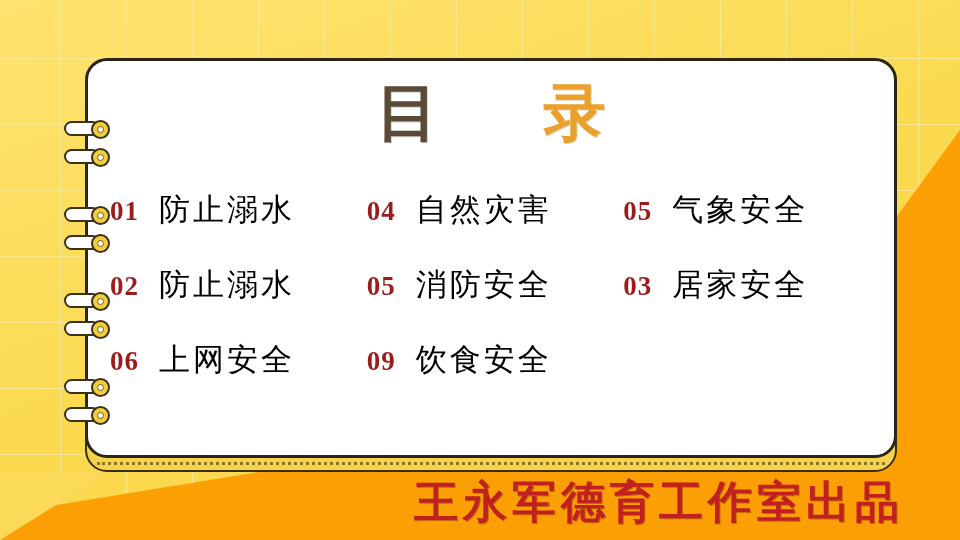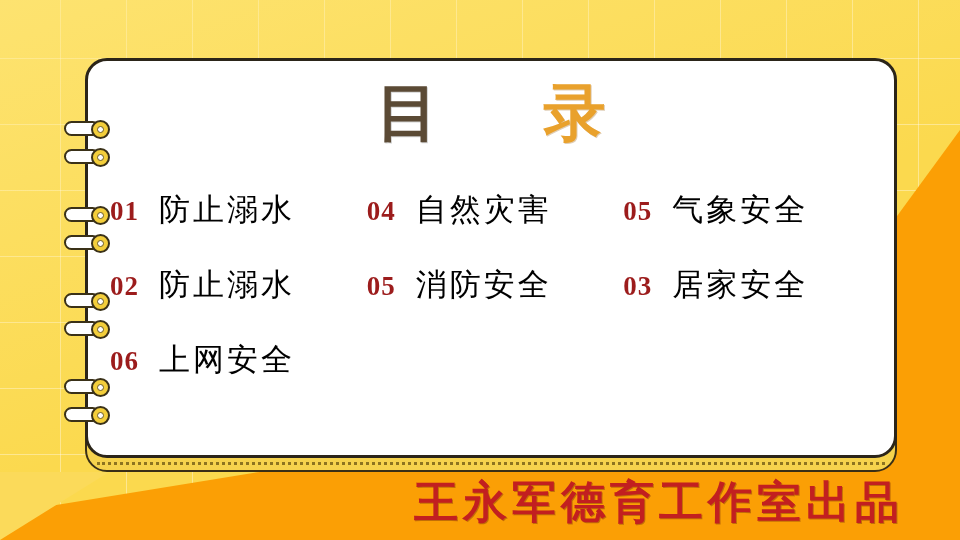--- a/index.html
+++ b/index.html
@@ -302,17 +302,21 @@
       <span class="toc-label">消防安全</span>
     </div>
     <div class="toc-item">
       <span class="toc-num">03</span>
       <span class="toc-label">居家安全</span>
     </div>
     <div class="toc-item">
       <span class="toc-num">06</span>
       <span class="toc-label">上网安全</span>
     </div>
+    <div class="toc-item">
+      <span class="toc-num">09</span>
+      <span class="toc-label">饮食安全</span>
+    </div>
   </div>
 
   <div class="band-text">王永军德育工作室出品</div>
 
 </div>
 
 </body></html>

